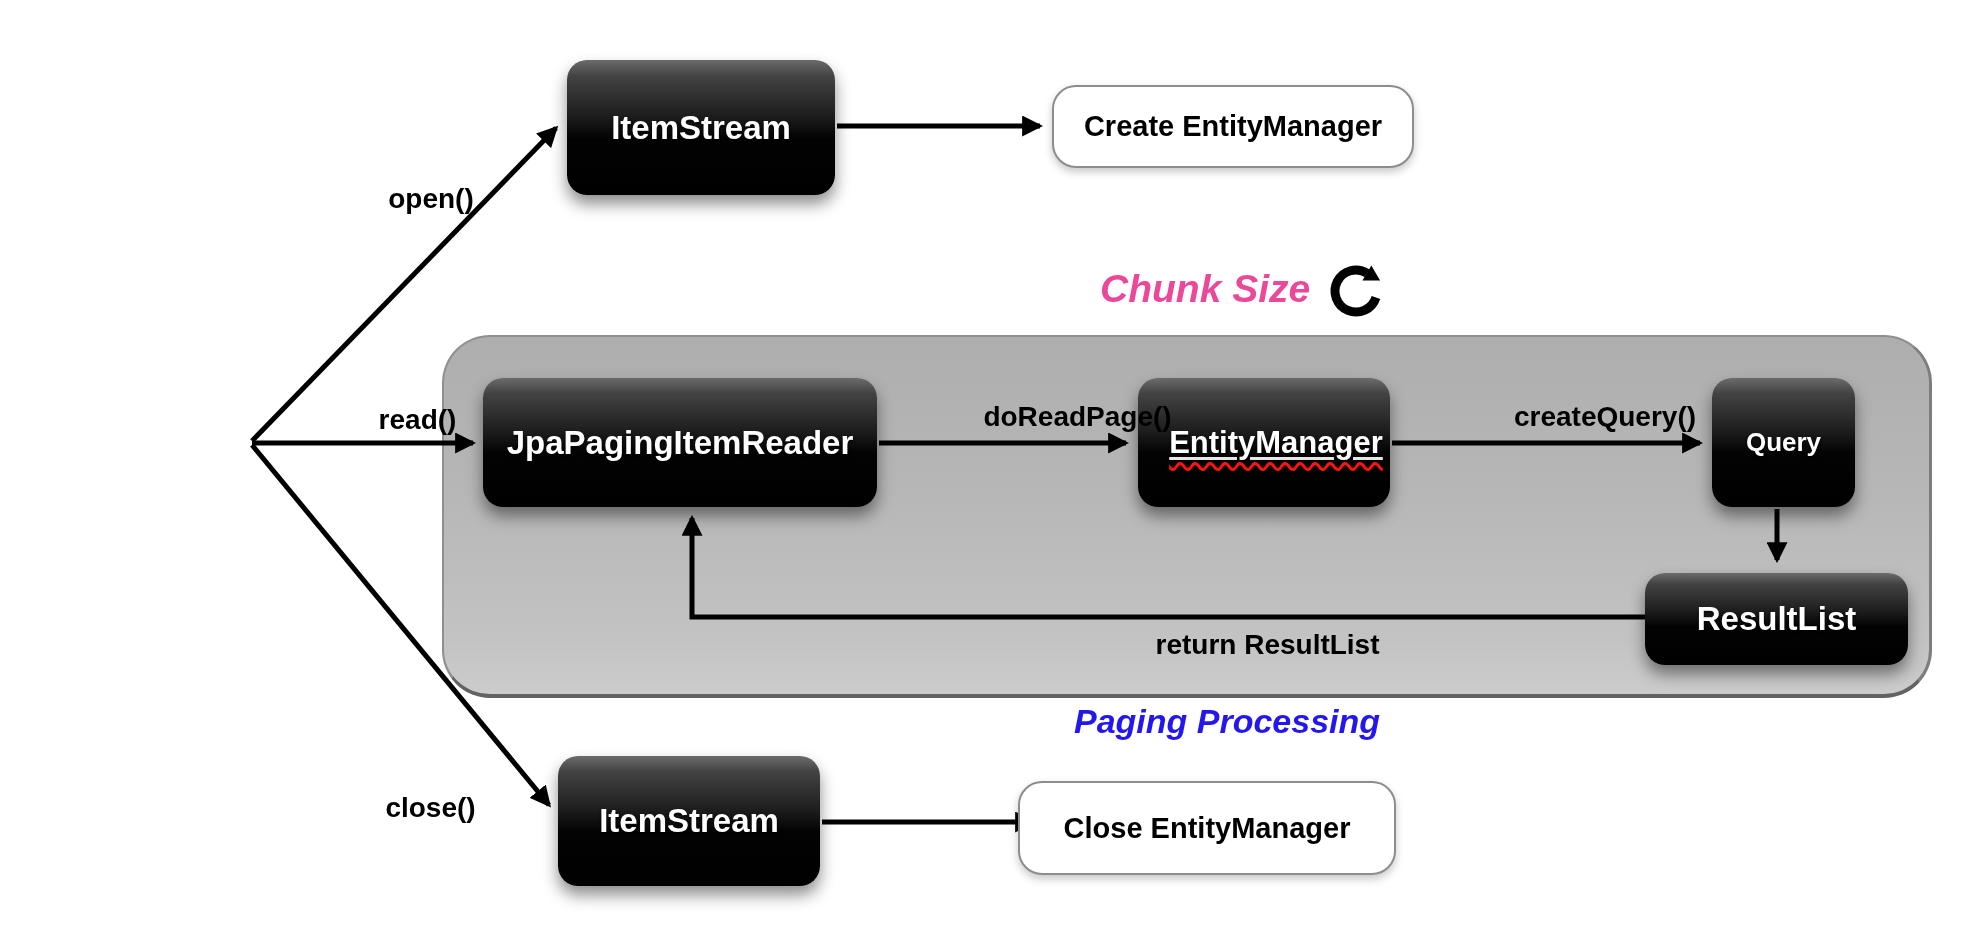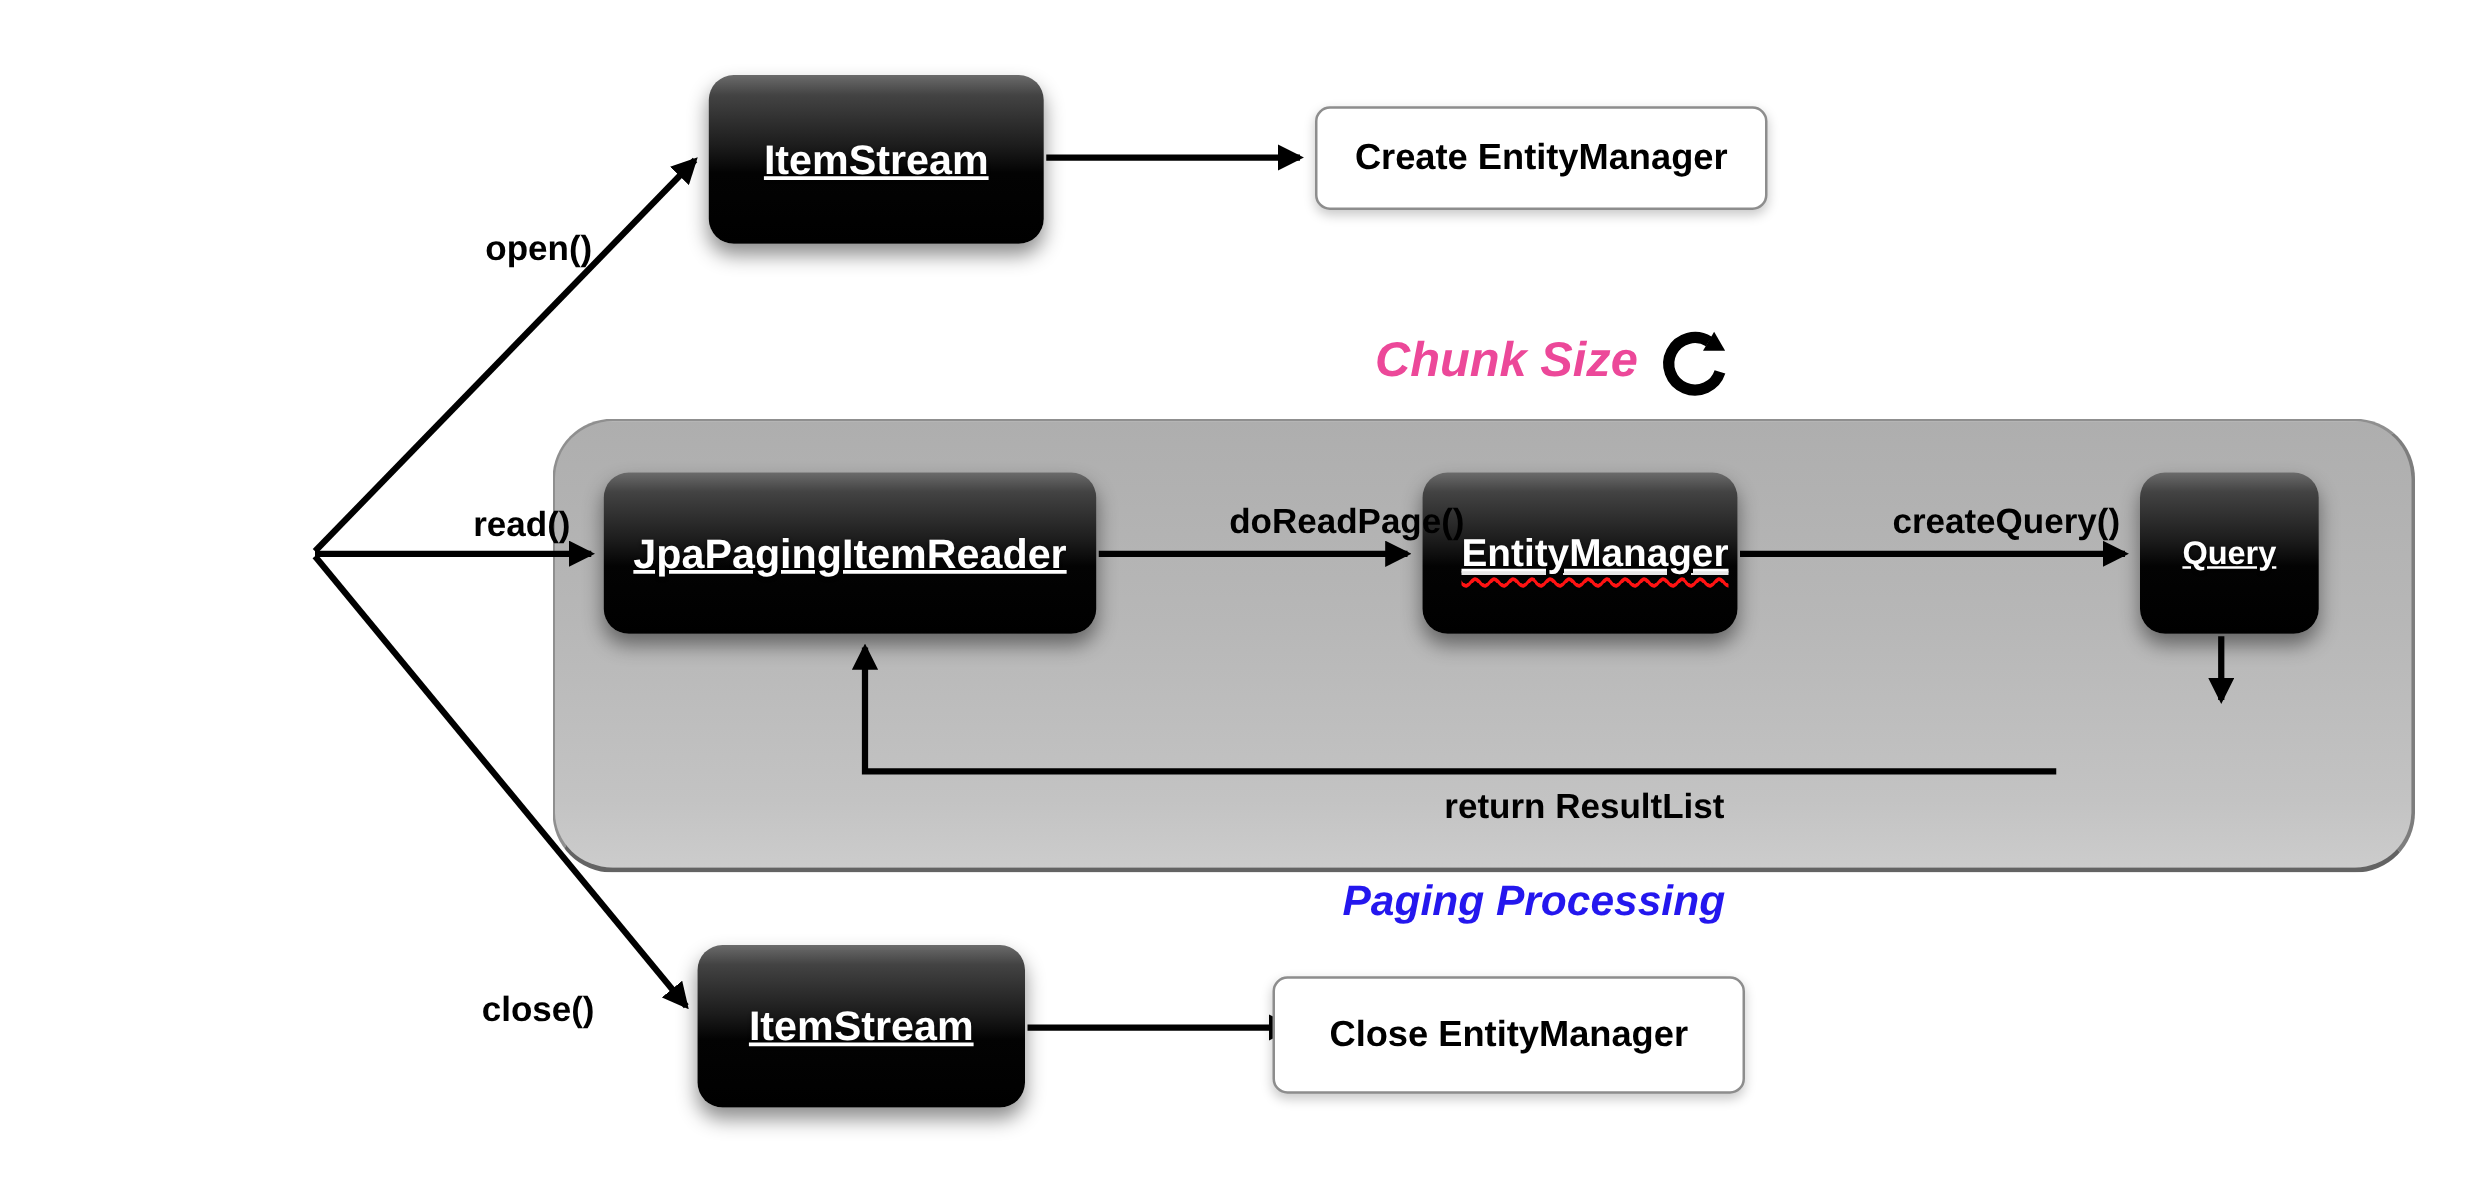--- a/index.html
+++ b/index.html
@@ -19,34 +19,33 @@
   }
 
   
   .node {
     position:absolute; display:flex; align-items:center; justify-content:center;
     color:#ffffff; font-weight:bold; text-align:center;
     background:linear-gradient(180deg,#6b6b6b 0%,#434343 12%,#1c1c1c 42%,#030303 58%,#000000 100%);
     border-radius:20px; z-index:4;
     box-shadow:0 9px 16px rgba(0,0,0,0.45);
     text-shadow:0 2px 3px rgba(0,0,0,0.8);
-    text-decoration:underline;
   }
   .node-step        { left:42px;   top:378px; width:208px; height:130px; font-size:37px; }
   .node-stream-top  { left:567px;  top:60px;  width:268px; height:135px; font-size:33px; }
   .node-jpa         { left:483px;  top:378px; width:394px; height:129px; font-size:33px; }
   .node-em          { left:1138px; top:378px; width:252px; height:129px; font-size:31px;padding-left:24px; }
   .node-query       { left:1712px; top:378px; width:143px; height:129px; font-size:26px; }
   .node-resultlist  { left:1645px; top:573px; width:263px; height:92px;  font-size:33px; }
   .node-stream-bot  { left:558px;  top:756px; width:262px; height:130px; font-size:33px; }
 
   
   .wnode {
     position:absolute; display:flex; align-items:center; justify-content:center;
-    background:#ffffff; border:2px solid #8d8d8d; border-radius:12px;
+    background:#ffffff; border:2px solid #8d8d8d; border-radius:24px;
     color:#000; font-weight:bold; font-size:29px; z-index:4;
     box-shadow:0 4px 9px rgba(0,0,0,0.22);
   }
   .wnode-create { left:1052px; top:85px;  width:362px; height:83px; }
   .wnode-close  { left:1018px; top:781px; width:378px; height:94px; }
 
   
   .elabel {
     position:absolute; color:#000; font-weight:bold; font-size:28px;
     text-align:center; z-index:5; white-space:nowrap;margin-left:48px;
@@ -107,20 +106,23 @@
   </div>
 
   <div class="node node-em">
     <span class="em-wavy"><span class="em-solid">EntityManager</span></span>
   </div>
 
   <div class="node node-query">
     <span>Query</span>
   </div>
 
+  <div class="node node-resultlist">
+    <span>ResultList</span>
+  </div>
 
   <div class="node node-stream-bot">
     <span>ItemStream</span>
   </div>
 
   <div class="wnode wnode-create">
     <span>Create EntityManager</span>
   </div>
 
   <div class="wnode wnode-close">

